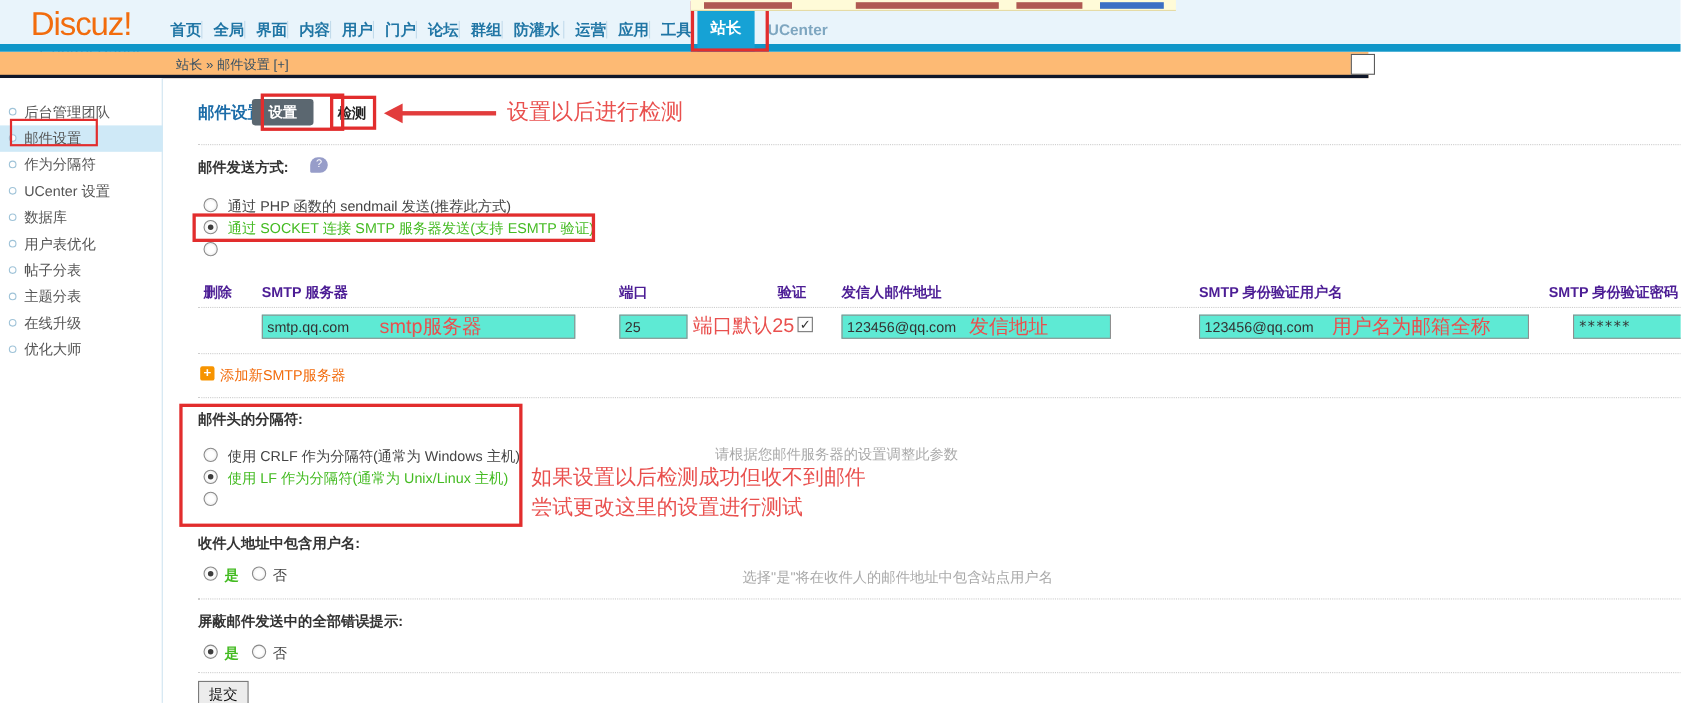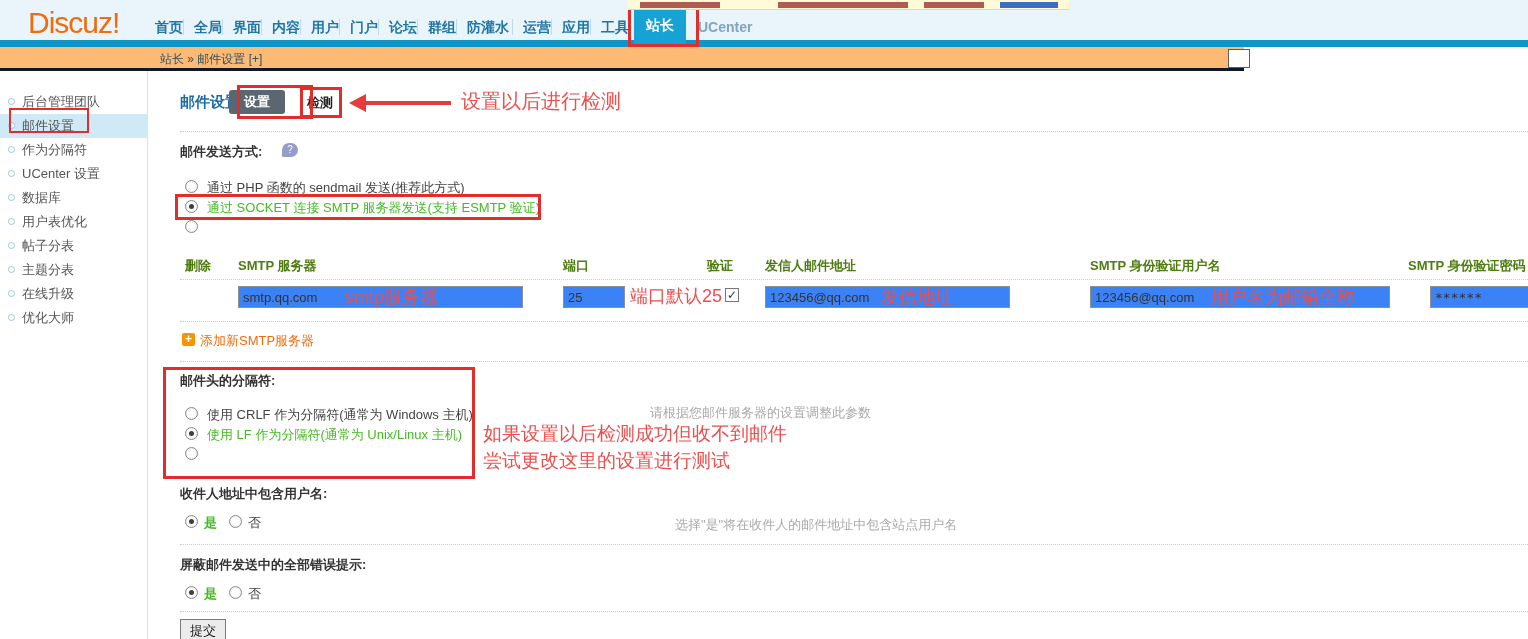--- a/index.html
+++ b/index.html
@@ -52,22 +52,22 @@
   .lbl { font-size:13px; font-weight:bold; color:#333; }
   .opt { font-size:13px; color:#444; }
   .opt.green { color:#44bb22; }
   .radio { position:absolute; width:13px; height:13px; border:1px solid #8a8a8a; border-radius:50%; background:radial-gradient(#fff 40%, #e2e2e2); }
   .radio.on::after { content:""; position:absolute; left:3px; top:3px; width:5px; height:5px; border-radius:50%; background:#3d3d3d; }
   .checkbox { position:absolute; width:14px; height:14px; border:1px solid #777; background:#fdfdfd; font-size:12px; line-height:12px; text-align:center; color:#333; }
   .checkbox.checked::after { content:"✓"; }
 
   .hint { font-size:13px; color:#a9a9a9; }
   .dotline { position:absolute; left:31px; right:0; border-top:1px dotted #ccc; }
-  .thead { font-size:13px; font-weight:bold; color:#4d7c0f; }
-  .tinput { position:absolute; height:22px; border:1px solid #8f8f8f; background:#3b82f6; font-size:13px; color:#333; padding:1px 4px; }
+  .thead { font-size:13px; font-weight:bold; color:#4c1d95; }
+  .tinput { position:absolute; height:22px; border:1px solid #8f8f8f; background:#5eead4; font-size:13px; color:#333; padding:1px 4px; }
   .note-in { font-size:18px; color:#e9504e; }
   .help-icon { position:absolute; width:16px; height:14px; background:#979dc9; border-radius:7px 7px 7px 1px; color:#fff; font-size:10px; line-height:14px; text-align:center; }
   .plus-icon { position:absolute; width:13px; height:13px; background:#f79400; border-radius:2px; color:#fff; font-size:12px; line-height:13px; text-align:center; font-weight:bold; }
   .orange-link { font-size:13px; color:#f26c0d; cursor:pointer; }
   .submit-btn { position:absolute; height:24px; padding:0 9px; background:#ececec; border:1px solid #7b7b7b; font-size:13px; color:#111; cursor:pointer; font-family:inherit; }
 </style>
 </head>
 <body>
 
 <div class="screen">

